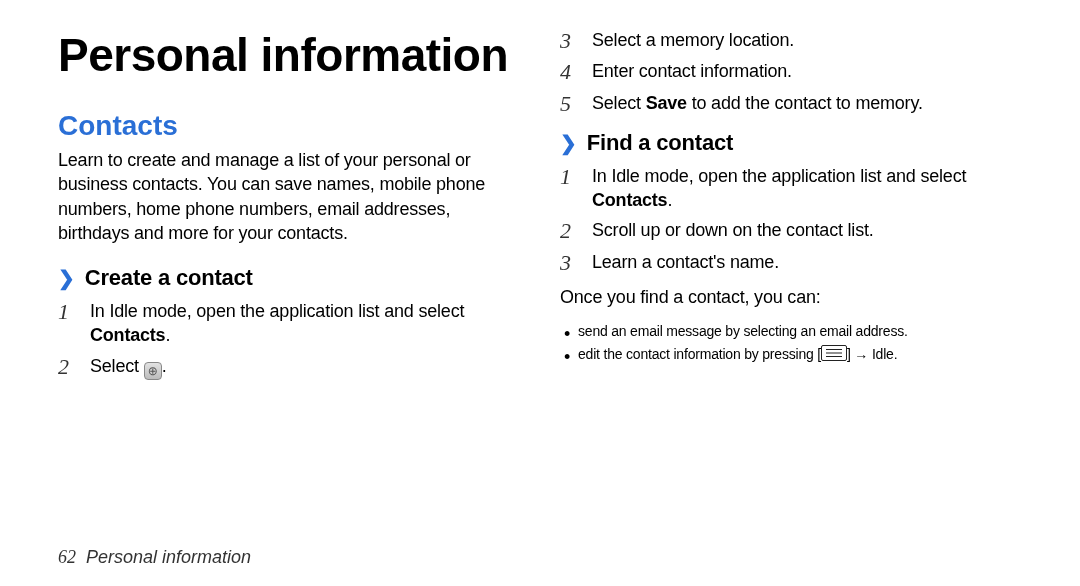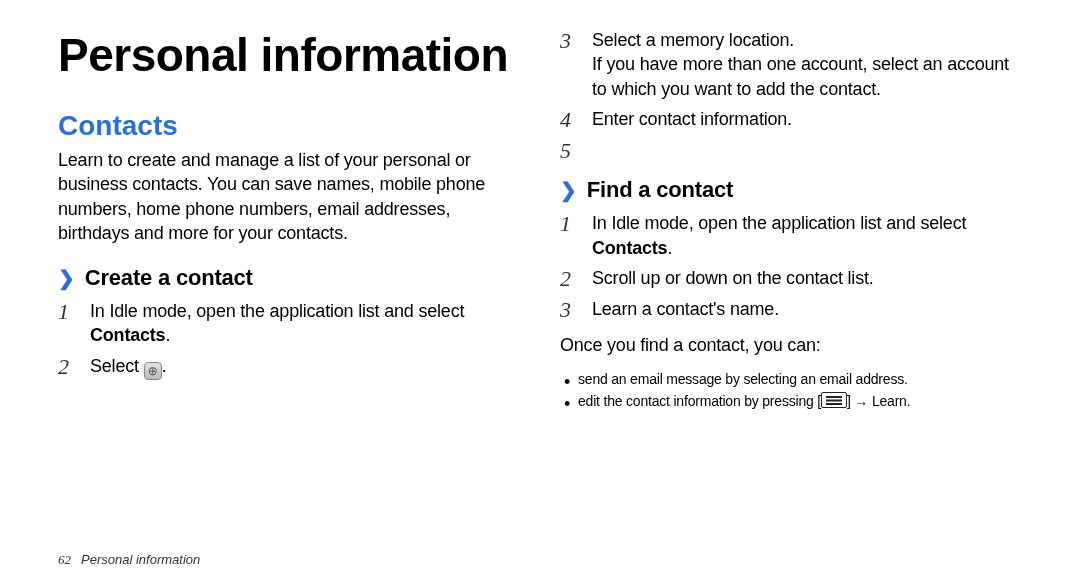--- a/index.html
+++ b/index.html
@@ -131,21 +131,21 @@
     content: "";
     position: absolute;
     left: 4px; right: 4px; top: 3px;
     height: 1.5px; background: #222;
     box-shadow: 0 3.5px 0 #222, 0 7px 0 #222;
   }
   .footer {
     position: absolute;
     bottom: 18px;
     left: 58px;
-    font-size: 13px;
+    font-size: 18px;
     font-style: italic;
     color: #333;
     display: flex;
     align-items: baseline;
     gap: 10px;
   }
   .footer .pnum {
     font-style: italic;
     font-family: Georgia, serif;
   }
@@ -183,31 +183,33 @@
         </span>
       </div>
     </div>
 
     <div class="col">
 
       <div class="step">
         <span class="num">3</span>
         <span class="txt">
           <span>Select a memory location.</span><br>
-          <span>If you have more than one account, select an account to which you want to add the contact.</span>
         </span>
       </div>
 
       <div class="step">
         <span class="num">4</span>
         <span class="txt">Enter contact information.</span>
       </div>
 
       <div class="step">
         <span class="num">5</span>
+        <span class="txt">
+          <span>Select </span><span class="bold">Save</span><span> to add the contact to memory.</span>
+        </span>
       </div>
 
       <div class="sub">
         <span class="chev">❯</span>
         <h3>Find a contact</h3>
       </div>
 
       <div class="step">
         <span class="num">1</span>
         <span class="txt">
@@ -223,21 +225,21 @@
       <div class="step">
         <span class="num">3</span>
         <span class="txt">Learn a contact's name.</span>
       </div>
 
       <p class="body" style="margin-top:10px;margin-bottom:12px;">Once you find a contact, you can:</p>
 
       <ul class="bullets">
         <li>send an email message by selecting an email address.</li>
         <li>
-          <span>edit the contact information by pressing [</span><span class="icon-menu"></span><span>] </span><span class="arrow">→</span><span> </span><span class="bold">Learn</span><span>.</span>
+          <span>edit the contact information by pressing [</span><span class="icon-menu"></span><span>] </span><span class="arrow">→</span><span> </span><span class="bold">Idle</span><span>.</span>
         </li>
       </ul>
     </div>
   </div>
 
   <div class="footer">
     <span class="pnum">62</span>
     <span>Personal information</span>
   </div>
 </div>

